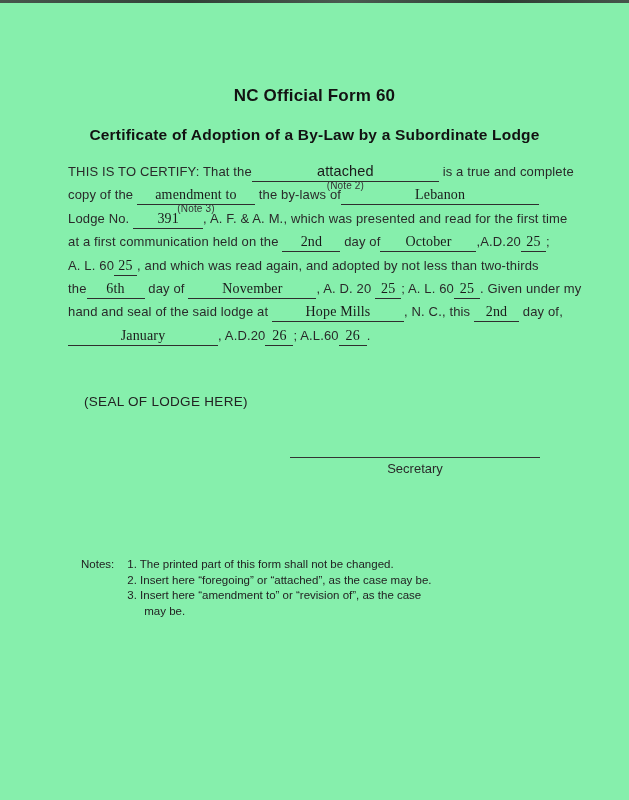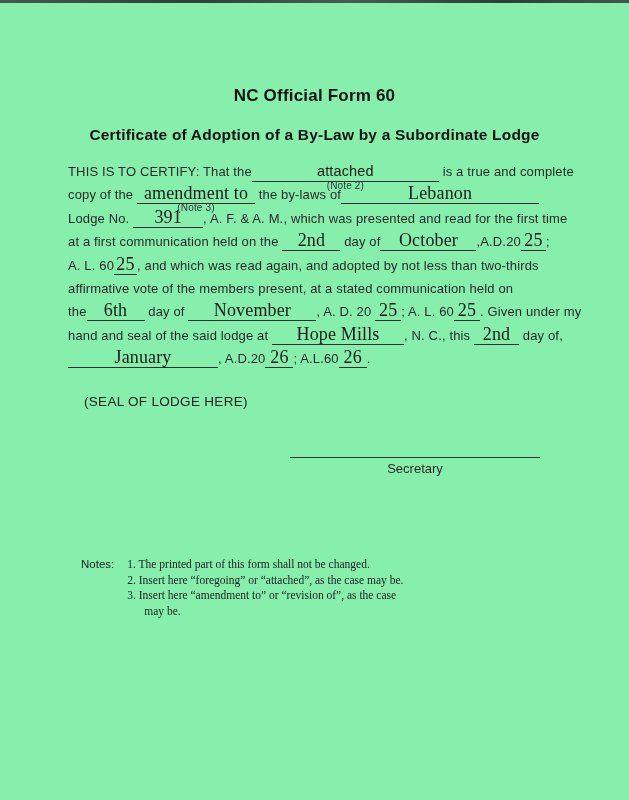--- a/index.html
+++ b/index.html
@@ -13,35 +13,35 @@
     opacity:.85;}
   .title-block{position:absolute;top:86px;left:0;width:100%;text-align:center;color:#121212;}
   .form-title{font-size:17px;font-weight:bold;letter-spacing:.2px;}
   .form-subtitle{font-size:15.5px;font-weight:bold;margin-top:20px;letter-spacing:.2px;}
   .body-text{position:absolute;top:160px;left:68px;width:540px;font-size:13px;letter-spacing:.15px;}
   .fline{height:23.4px;line-height:23.4px;white-space:nowrap;}
   .blank{
     display:inline-block;position:relative;vertical-align:baseline;
     height:19px;line-height:19px;border-bottom:1.3px solid #2e2e2e;text-align:center;
   }
-  .fill{font-family:"Liberation Serif", serif;font-size:18px;color:#1a1a1a;}
+  .fill{font-family:"Liberation Serif", serif;font-size:14px;color:#1a1a1a;}
   .fill.sansfill{font-family:"Liberation Sans", sans-serif;font-size:14.5px;}
   .note-ref{
     position:absolute;top:17.5px;left:0;right:0;text-align:center;
     font-family:"Liberation Sans", sans-serif;font-size:10px;color:#333;
     white-space:nowrap;z-index:2;line-height:12px;
   }
   .seal{position:absolute;top:394px;left:84px;font-size:13.5px;letter-spacing:.3px;color:#222;}
   .sig-block{position:absolute;top:441px;left:290px;width:250px;text-align:center;}
   .sig-line{height:16px;border-bottom:1.2px solid #333;}
   .sig-label{margin-top:3px;font-size:13px;color:#2a2a2a;}
   .notes{position:absolute;top:557px;left:68px;display:flex;gap:13px;
     font-size:11.5px;line-height:15.6px;color:#222;}
   .notes-heading{flex:none;margin-left:13px;}
-  .note-item{white-space:nowrap;padding-left:17px;text-indent:-17px;font-family:Liberation Serif, serif;}
+  .note-item{white-space:nowrap;padding-left:17px;text-indent:-17px;}
   .note-item.cont{text-indent:0;}
 </style>
 </head>
 <body>
 
 <div class="page">
   <div class="scan-edge"></div>
 
   <div class="title-block">
     <div class="form-title">NC Official Form 60</div>
@@ -53,21 +53,20 @@
     <div class="fline"><span>THIS IS TO CERTIFY: That the</span><span class="blank" style="width:187px"><span class="fill sansfill">attached</span><span class="note-ref">(Note 2)</span></span> <span>is a true and complete</span></div>
 
     <div class="fline"><span>copy of the</span> <span class="blank" style="width:118px"><span class="fill">amendment to</span><span class="note-ref">(Note 3)</span></span> <span>the by-laws of</span><span class="blank" style="width:198px"><span class="fill">Lebanon</span></span></div>
 
     <div class="fline"><span>Lodge No.</span> <span class="blank" style="width:70px"><span class="fill">391</span></span><span>, A. F. &amp; A. M., which was presented and read for the first time</span></div>
 
     <div class="fline"><span>at a first communication held on the</span> <span class="blank" style="width:58px"><span class="fill">2nd</span></span> <span>day of</span><span class="blank" style="width:96px"><span class="fill">October</span></span><span>,A.D.20</span><span class="blank" style="width:25px"><span class="fill">25</span></span><span>;</span></div>
 
     <div class="fline"><span>A. L. 60</span><span class="blank" style="width:23px"><span class="fill">25</span></span><span>, and which was read again, and adopted by not less than two-thirds</span></div>
 
-    <div class="fline"><span>affirmative vote of the members present, at a stated communication held on</span></div>
 
     <div class="fline"><span>the</span><span class="blank" style="width:58px"><span class="fill">6th</span></span> <span>day of</span> <span class="blank" style="width:128px"><span class="fill">November</span></span><span>, A. D. 20</span> <span class="blank" style="width:26px"><span class="fill">25</span></span><span>; A. L. 60</span><span class="blank" style="width:26px"><span class="fill">25</span></span><span>. Given under my</span></div>
 
     <div class="fline"><span>hand and seal of the said lodge at</span> <span class="blank" style="width:132px"><span class="fill">Hope Mills</span></span><span>, N. C., this</span> <span class="blank" style="width:45px"><span class="fill">2nd</span></span> <span>day of,</span></div>
 
     <div class="fline"><span class="blank" style="width:150px"><span class="fill">January</span></span><span>, A.D.20</span><span class="blank" style="width:28px"><span class="fill">26</span></span><span>; A.L.60</span><span class="blank" style="width:28px"><span class="fill">26</span></span><span>.</span></div>
 
   </div>
 
   <div class="seal">(SEAL OF LODGE HERE)</div>

